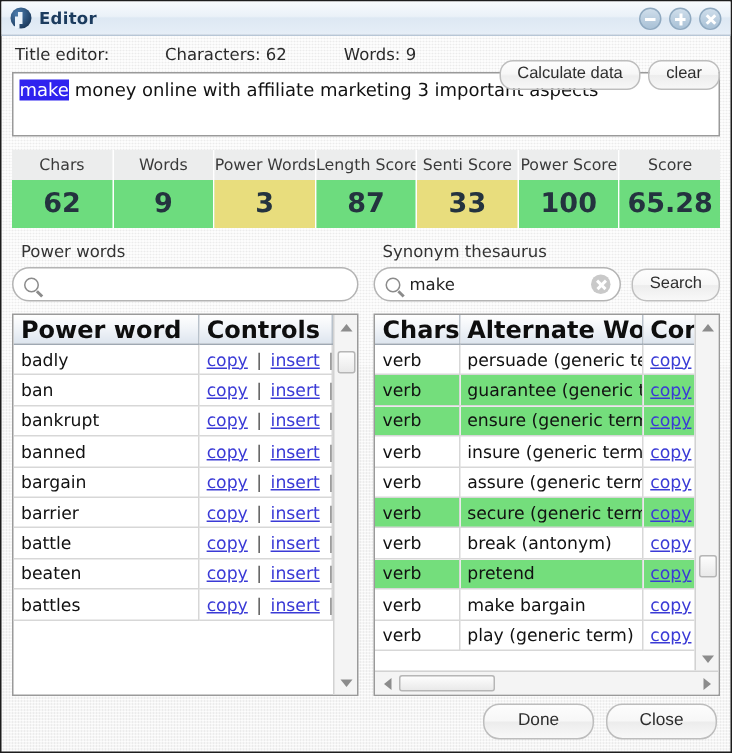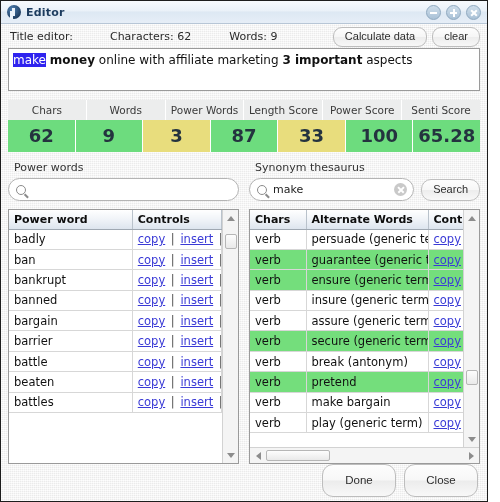--- a/index.html
+++ b/index.html
@@ -61,37 +61,37 @@
   
   #topbar {
     flex: 0 0 24px; height: 24px;
     display: flex; align-items: center;
     padding: 0 6px; position: relative;
   }
   .top-label { font-size: 11px; color: #2a2a2a; }
   #tl-title { margin-left: 3px; }
   #tl-chars { margin-left: 37px; }
   #tl-words { margin-left: 38px; }
-  #top-actions { position: absolute; right: 7px; top: 3px; display: flex; gap: 5px; }
+  #top-actions { position: absolute; right: 7px; top: 16px; display: flex; gap: 5px; }
   .pillbtn {
     font-size: 11px; color: #2d2d2d;
     background: linear-gradient(to bottom,#fdfdfd 0%,#f6f6f6 48%,#ededed 52%,#f7f7f7 100%);
     border: 1px solid #bdbdbd; border-radius: 9px;
     padding: 2px 11px 3px; cursor: pointer; line-height: 13px;
   }
 
   
   #editor-box {
     margin: 0 7px; flex: 0 0 43px; height: 43px;
     background: #ffffff; border: 1px solid #9a9a9a;
     padding: 3px 4px; font-size: 12px; color: #111; overflow: hidden;
     line-height: 16px;
   }
   .sel { background: #2f23ef; color: #ffffff; }
-  .bld { font-weight: bold; margin-top: 20px; }
+  .bld { font-weight: normal; margin-top: 20px; }
 
   
   #metrics { margin: 9px 7px 0; flex: 0 0 52px; display: flex; flex-direction: column; }
   #metric-head, #metric-vals { display: flex; }
   #metric-head > div, #metric-vals > div {
     flex: 1 1 0; text-align: center; overflow: hidden; white-space: nowrap;
   }
   #metric-head > div {
     height: 20px; line-height: 20px; font-size: 10.5px; color: #3a3a3a;
     background: #eceded; border-right: 1px solid #ffffff;
@@ -142,21 +142,21 @@
 
   
   .grid-wrap {
     flex: 1 1 auto; border: 1px solid #9a9a9a; background: #fff;
     display: flex; flex-direction: column; min-height: 0; overflow: hidden;
   }
   .grid-body-row { flex: 1 1 auto; display: flex; min-height: 0; }
   .grid-cols { flex: 1 1 auto; min-width: 0; overflow: hidden; display: flex; flex-direction: column; }
   table.grid { border-collapse: collapse; table-layout: fixed; font-size: 11.5px; }
   table.grid th {
-    height: 19px; text-align: left; font-size: 11px; font-weight: bold; color: #0e0e0e;
+    height: 19px; text-align: left; font-size: 16px; font-weight: bold; color: #0e0e0e;
     background: linear-gradient(to bottom,#ffffff 0%,#eef2f7 55%,#dde5ee 100%);
     border-right: 1px solid #b9c2cb; border-bottom: 1px solid #9fa8b2;
     padding: 0 0 0 5px; white-space: nowrap; overflow: hidden;
   }
   table.grid td {
     height: 20.4px; border-bottom: 1px solid #d7d7d7; border-right: 1px solid #d7d7d7;
     padding: 0 0 0 5px; color: #111; white-space: nowrap; overflow: hidden;
   }
   tr.hl td { background: #74de7c; }
   td.ctl { color: #3a3ad6; }
@@ -190,21 +190,21 @@
   .hs-arrow.left b { border-right: 5px solid #8c8c8c; }
   .hs-arrow.right b { border-left: 5px solid #8c8c8c; }
   .hs-track { flex: 1 1 auto; height: 16px; position: relative; }
   .hs-thumb {
     position: absolute; top: 2px; left: 0; width: 64px; height: 11px;
     background: linear-gradient(to bottom,#fdfdfd,#e9e9e9);
     border: 1px solid #b6b6b6; border-radius: 2px;
   }
 
   
-  #footer { flex: 0 0 37px; height: 37px; display: flex; justify-content: flex-end; padding: 0 9px 4px 0; gap: 8px; }
+  #footer { flex: 0 0 37px; height: 37px; display: flex; align-items: center; justify-content: flex-end; padding: 0 9px 4px 0; gap: 8px; }
   .footbtn {
     font-size: 11.5px; color: #2d2d2d; border-radius: 11px; min-width: 74px; text-align: center;
     background: linear-gradient(to bottom,#fdfdfd 0%,#f7f7f7 48%,#ececec 52%,#f8f8f8 100%);
     border: 1px solid #bdbdbd; padding: 4px 14px 5px; cursor: pointer; line-height: 13px;
   }
 </style>
 </head>
 <body>
 
 <div id="window">
@@ -240,22 +240,23 @@
   <div id="editor-box">
     <span id="editor-content"><span class="sel">make</span><span> </span><span class="bld">money</span><span> online with affiliate marketing </span><span class="bld">3 important</span><span> aspects</span></span>
   </div>
 
   <div id="metrics">
     <div id="metric-head">
         <div>Chars</div>
         <div>Words</div>
         <div>Power Words</div>
         <div>Length Score</div>
+        <div>Senti Score</div>
         <div>Power Score</div>
-        <div>Senti Score</div>
+        <div>Score</div>
       </div>
     <div id="metric-vals">
         <div style="background: rgb(109, 220, 126);">62</div>
         <div style="background: rgb(109, 220, 126);">9</div>
         <div style="background: rgb(232, 221, 125);">3</div>
         <div style="background: rgb(109, 220, 126);">87</div>
         <div style="background: rgb(232, 221, 125);">33</div>
         <div style="background: rgb(109, 220, 126);">100</div>
         <div style="background: rgb(109, 220, 126);">65.28</div>
       </div>

